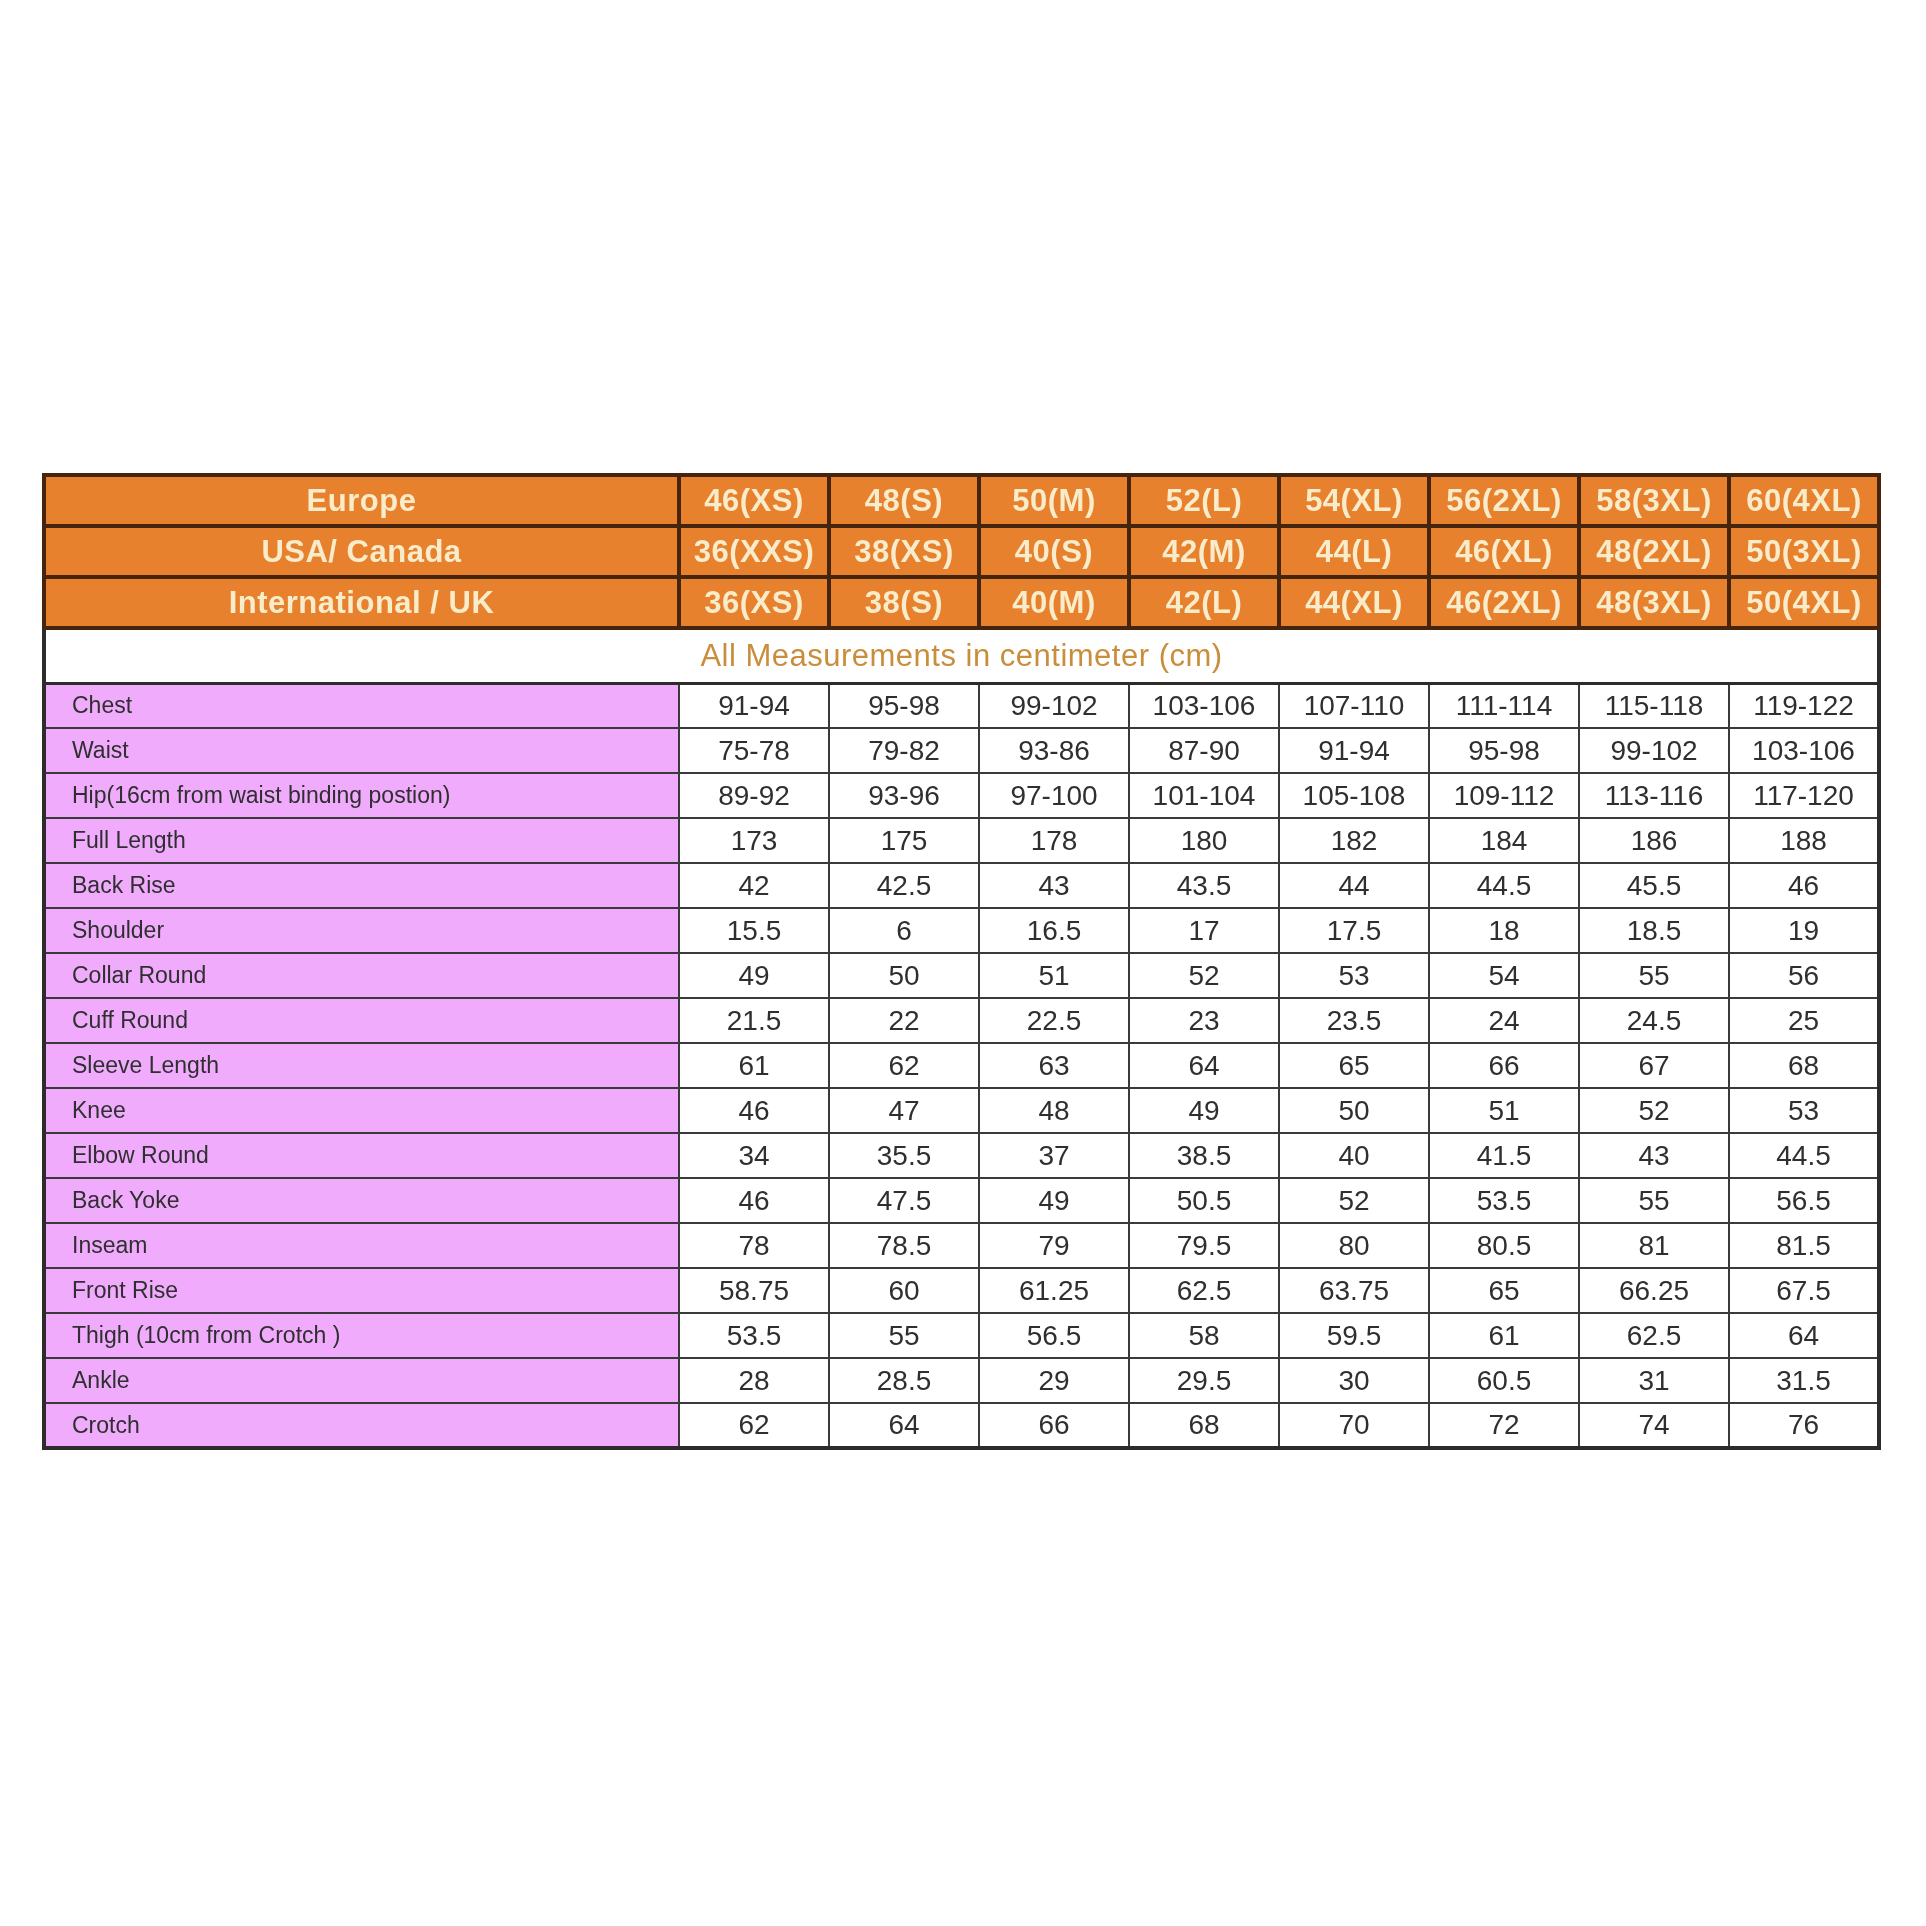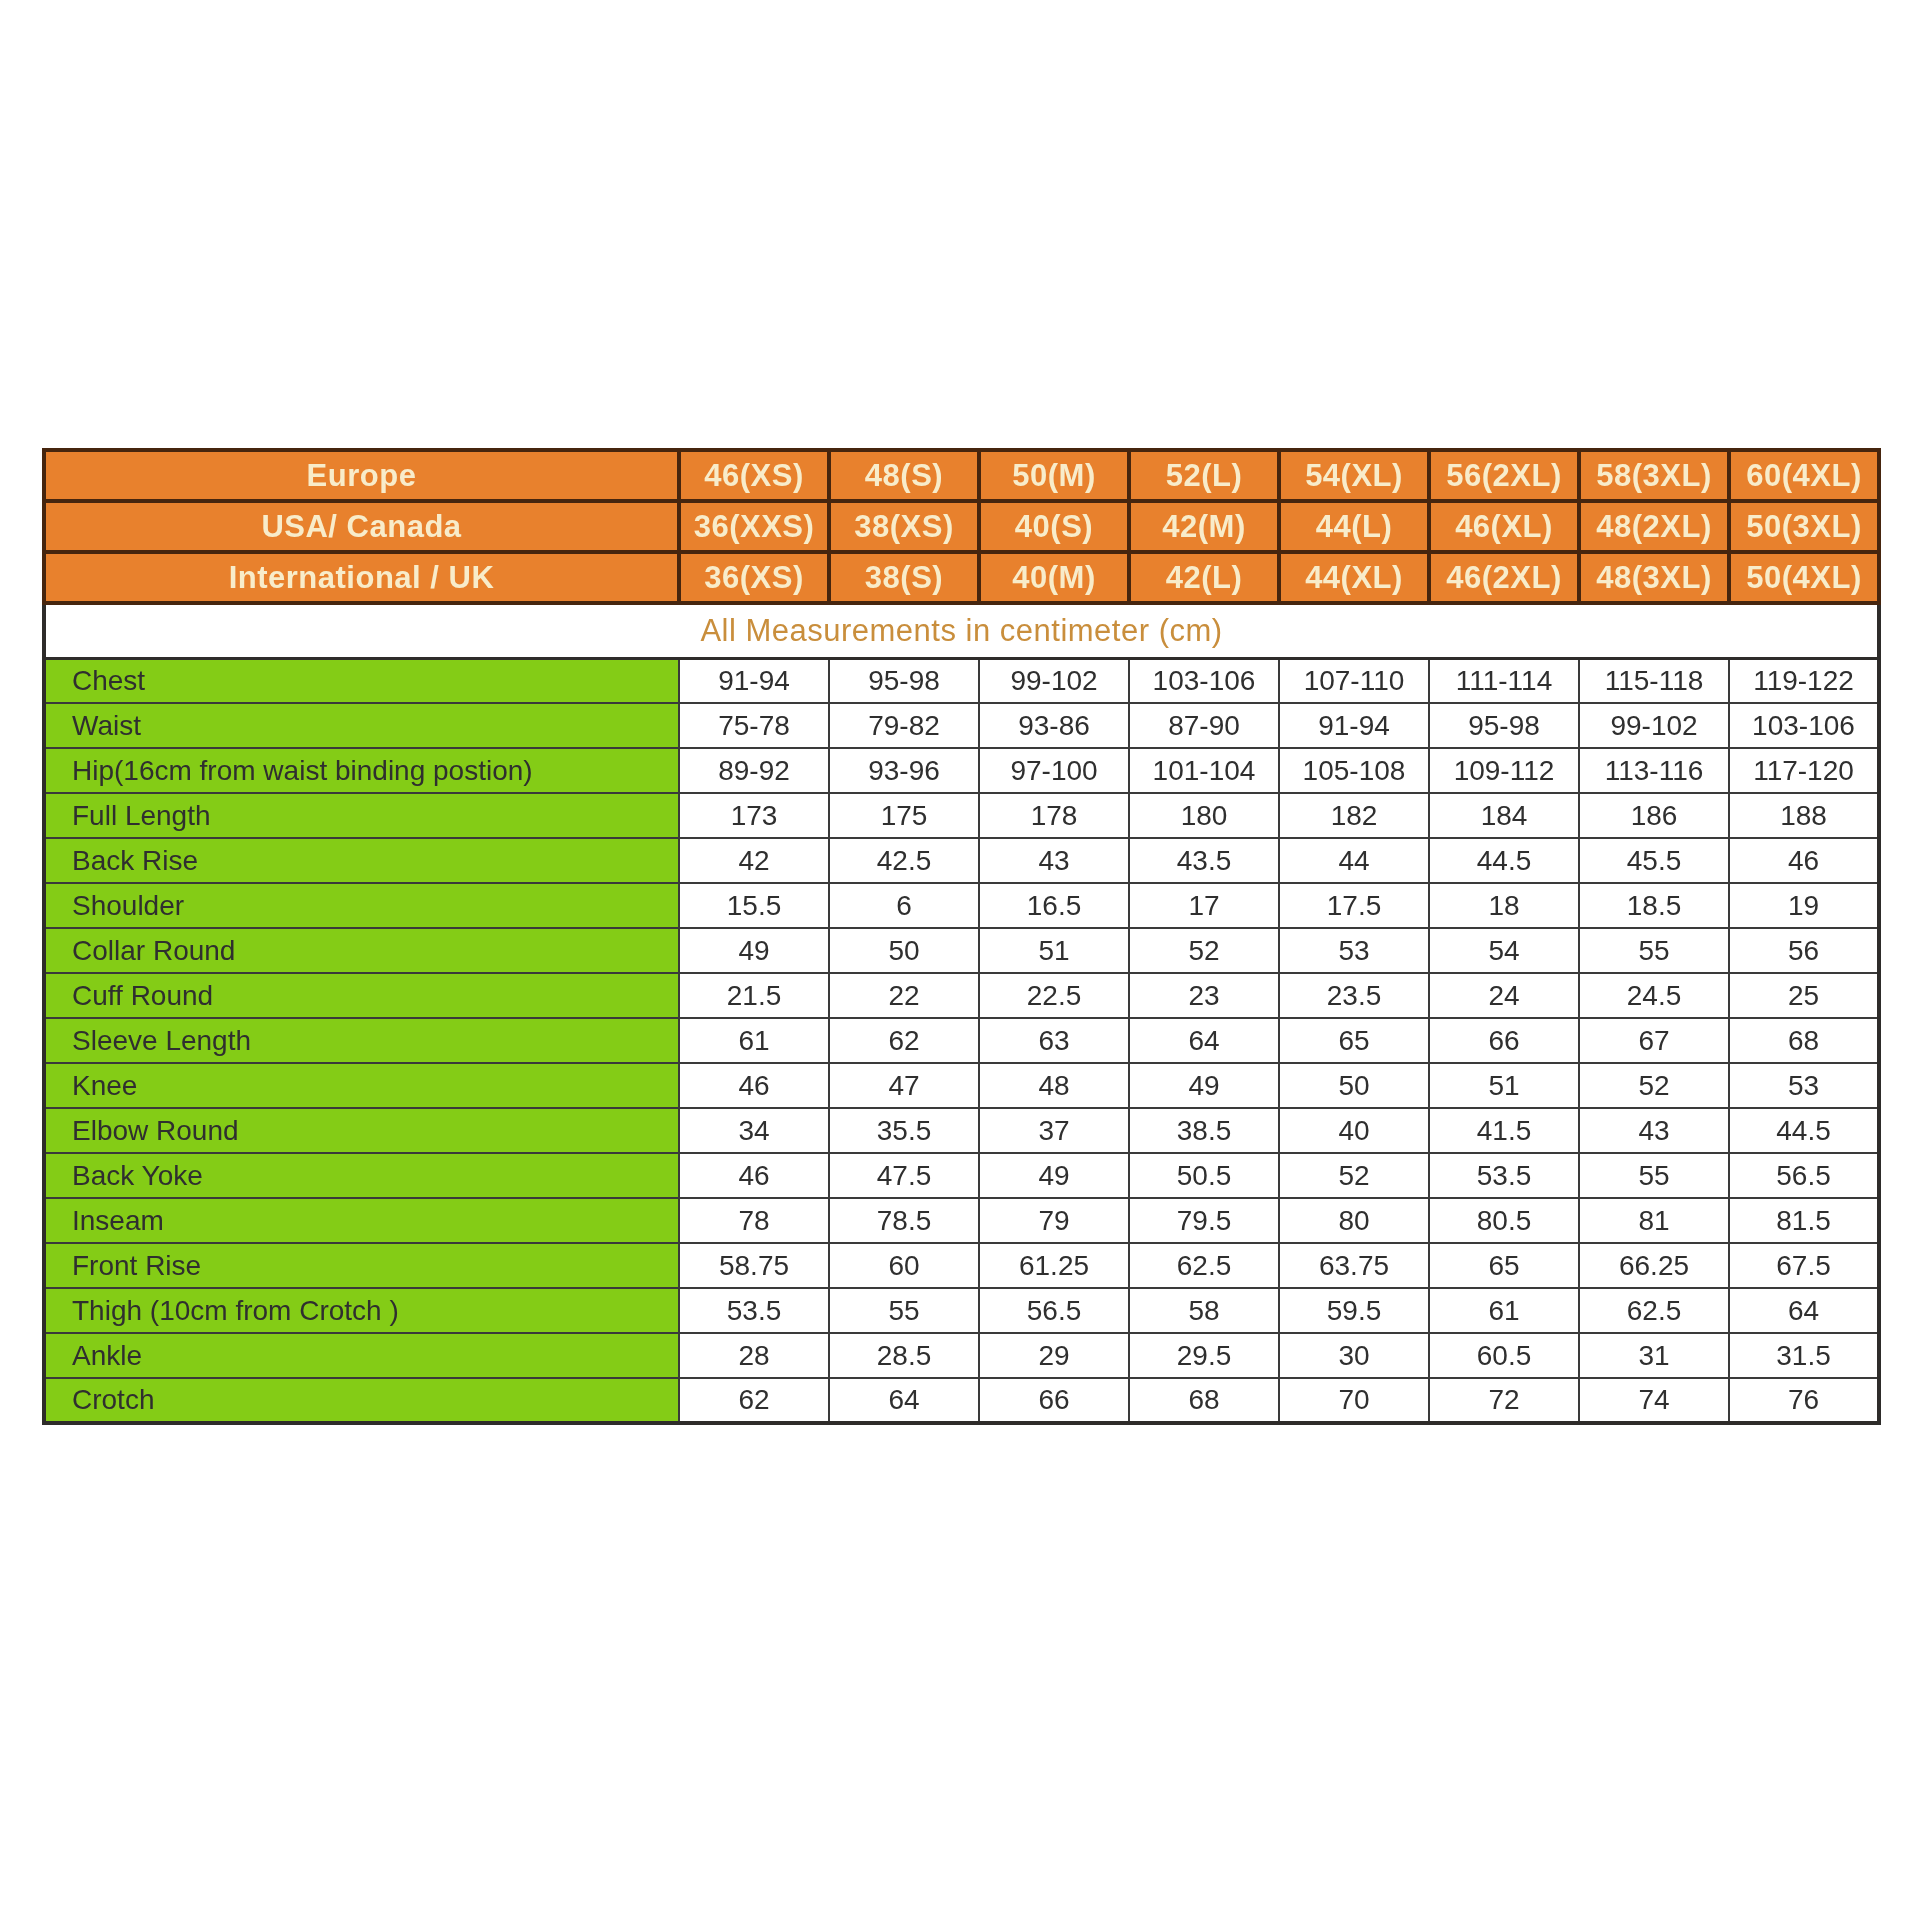--- a/index.html
+++ b/index.html
@@ -5,21 +5,21 @@
   * { margin: 0; padding: 0; box-sizing: border-box; }
   html, body {
     width: 1927px; height: 1927px;
     background: #ffffff;
     font-family: "Liberation Sans", sans-serif;
     position: relative;
     overflow: hidden;
   }
   .size-table-wrap {
     position: absolute;
-    left: 42px; top: 448px;
+    left: 42px; top: 473px;
     width: 1834px;
   }
   table.size-table {
     width: 100%;
     border-collapse: collapse;
     table-layout: fixed;
     border: 4px solid #2e2c2a;
   }
   col.label-col { width: 635px; }
   col.data-col  { width: 150px; }
@@ -48,24 +48,24 @@
     border: 3px solid #2e2c2a;
     background: #ffffff;
     letter-spacing: 0.5px;
   }
 
   tr.data-row { height: 45px; }
   td.row-label {
     text-align: left;
     vertical-align: middle;
     padding-left: 26px;
-    font-size: 28px;
+    font-size: 23px;
     color: #2f2f2f;
     border: 2.5px solid #3a3a3a;
-    background: #84cc16;
+    background: #f0abfc;
     white-space: nowrap;
     overflow: hidden;
   }
   td.cell {
     text-align: center;
     vertical-align: middle;
     font-size: 28px;
     color: #2f2f2f;
     border: 2.5px solid #3a3a3a;
     background: #ffffff;

